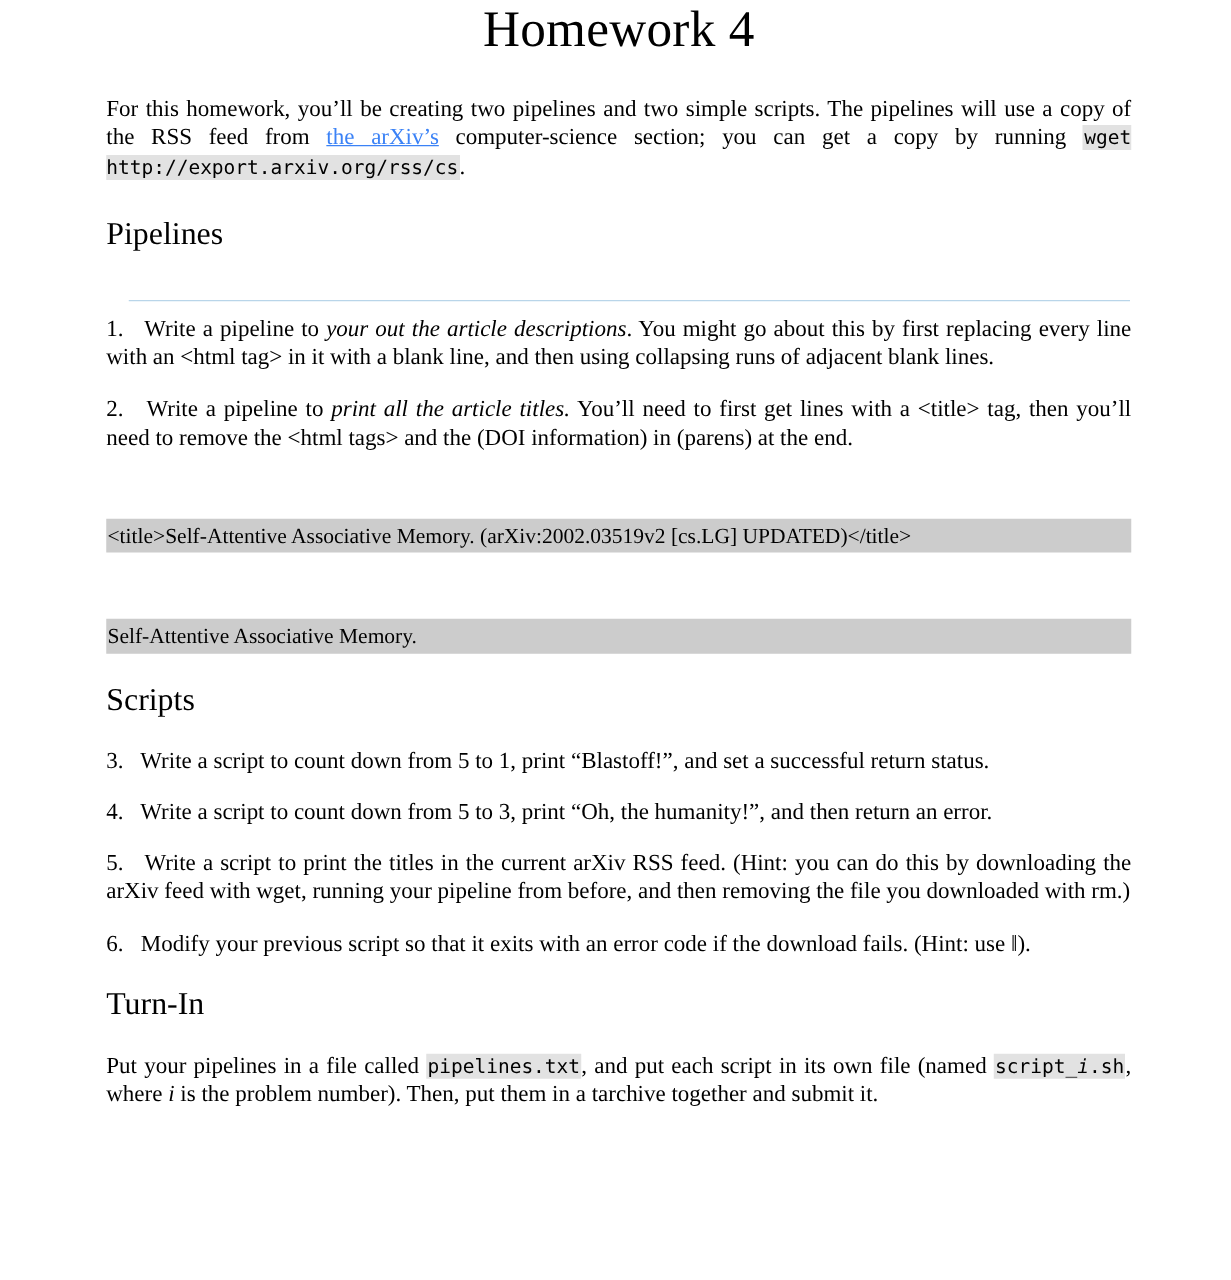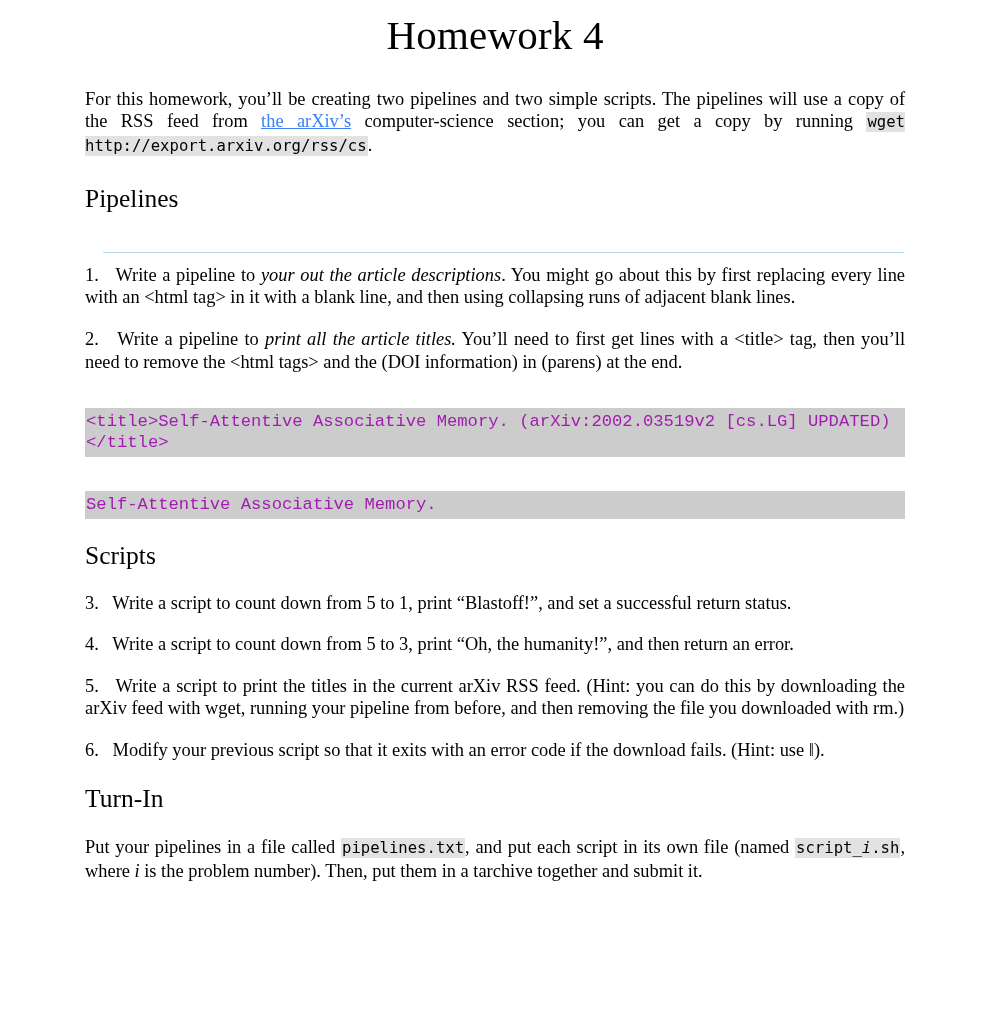--- a/index.html
+++ b/index.html
@@ -30,21 +30,20 @@
     top: 0;
     width: 820px;
   }
 
   .doc-title {
     font-family: "Liberation Serif", "DejaVu Serif", serif;
     font-size: 41px;
     font-weight: normal;
     text-align: center;
     margin: 0;
-    padding-top: 12px;
     letter-spacing: 0.2px;
     line-height: 1.15;
   }
 
   .section-heading {
     font-family: "Liberation Serif", "DejaVu Serif", serif;
     font-size: 25.5px;
     font-weight: normal;
     margin: 0;
     line-height: 1.2;
@@ -83,27 +82,28 @@
 
   .hrule {
     height: 1px;
     background: #b9d5e9;
     margin-left: 18px;
     margin-right: 1px;
   }
 
   .code-block {
     background: #cccccc;
-    font-family: Liberation Mono, monospace;
+    font-family: Liberation Serif, serif;
     font-size: 17.2px;
     line-height: 21.6px;
     padding: 3px 0 3px 1px;
     white-space: pre-wrap;
     word-break: break-word;
-    color: #a21caf;
+    color: #000000;
+    margin-top: 19px;
   }
 
   code.inline {
     background: #e2e2e2;
     font-family: "DejaVu Sans Mono", "Liberation Mono", monospace;
     font-size: 15.6px;
     padding: 1px 1px;
     color: #000000;
   }
 

